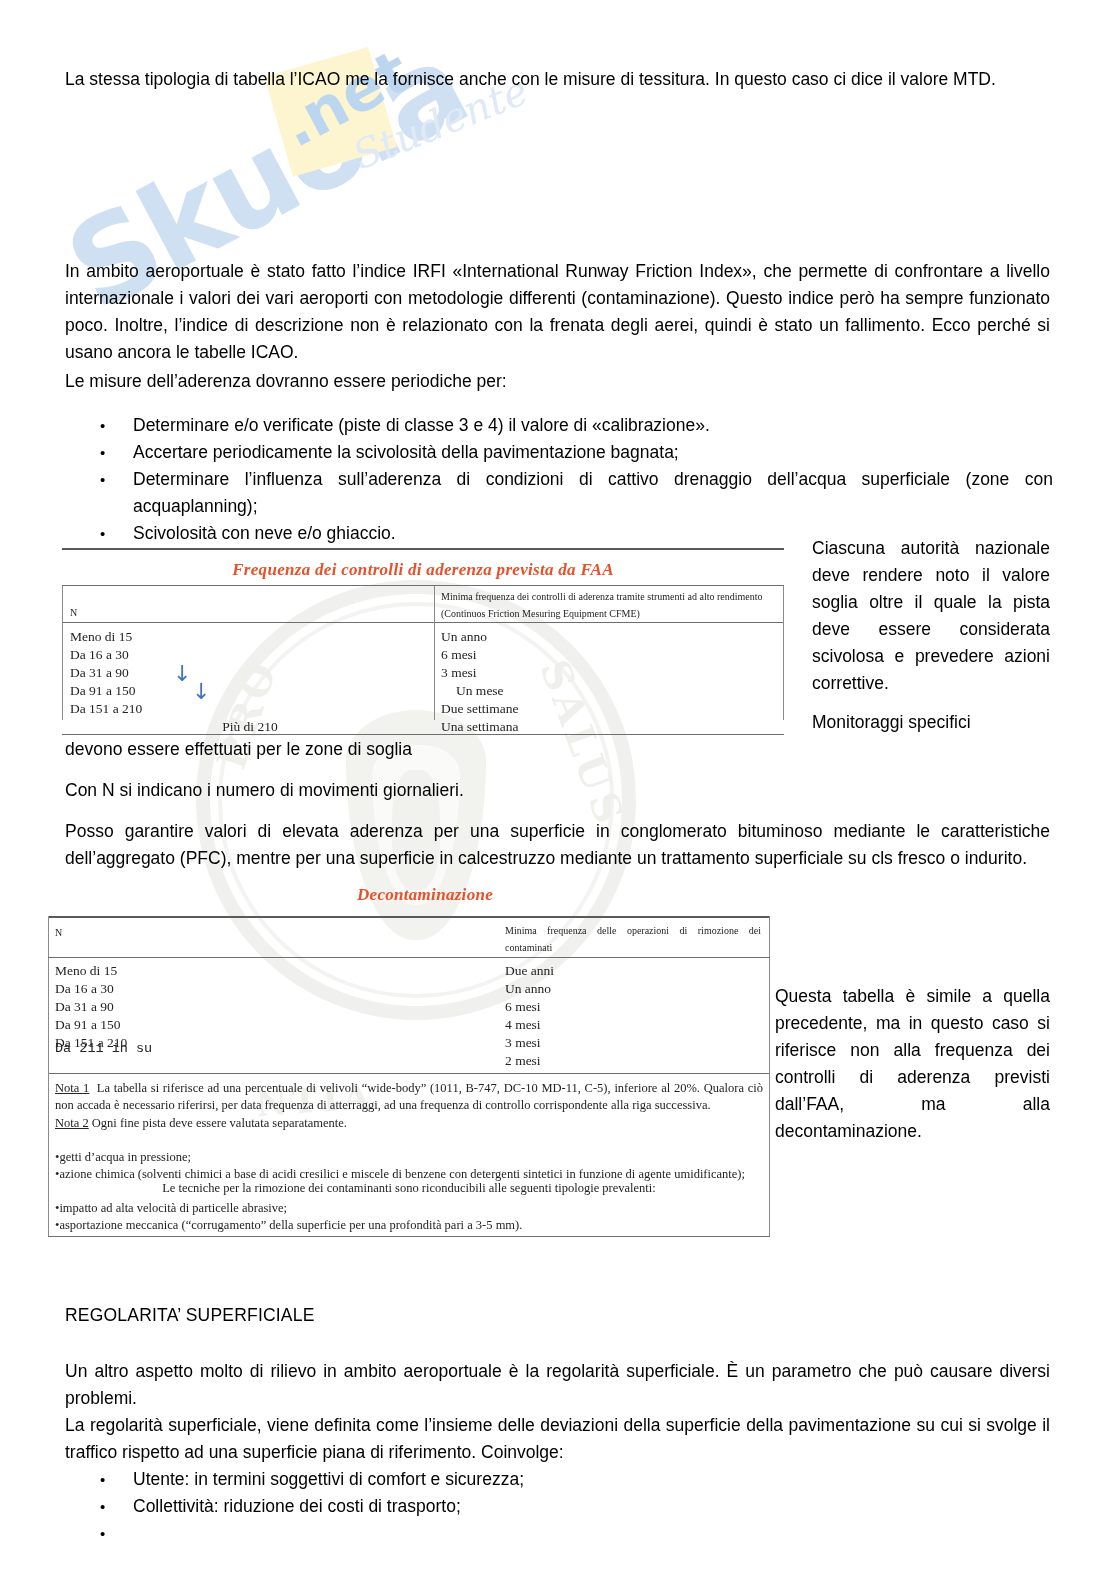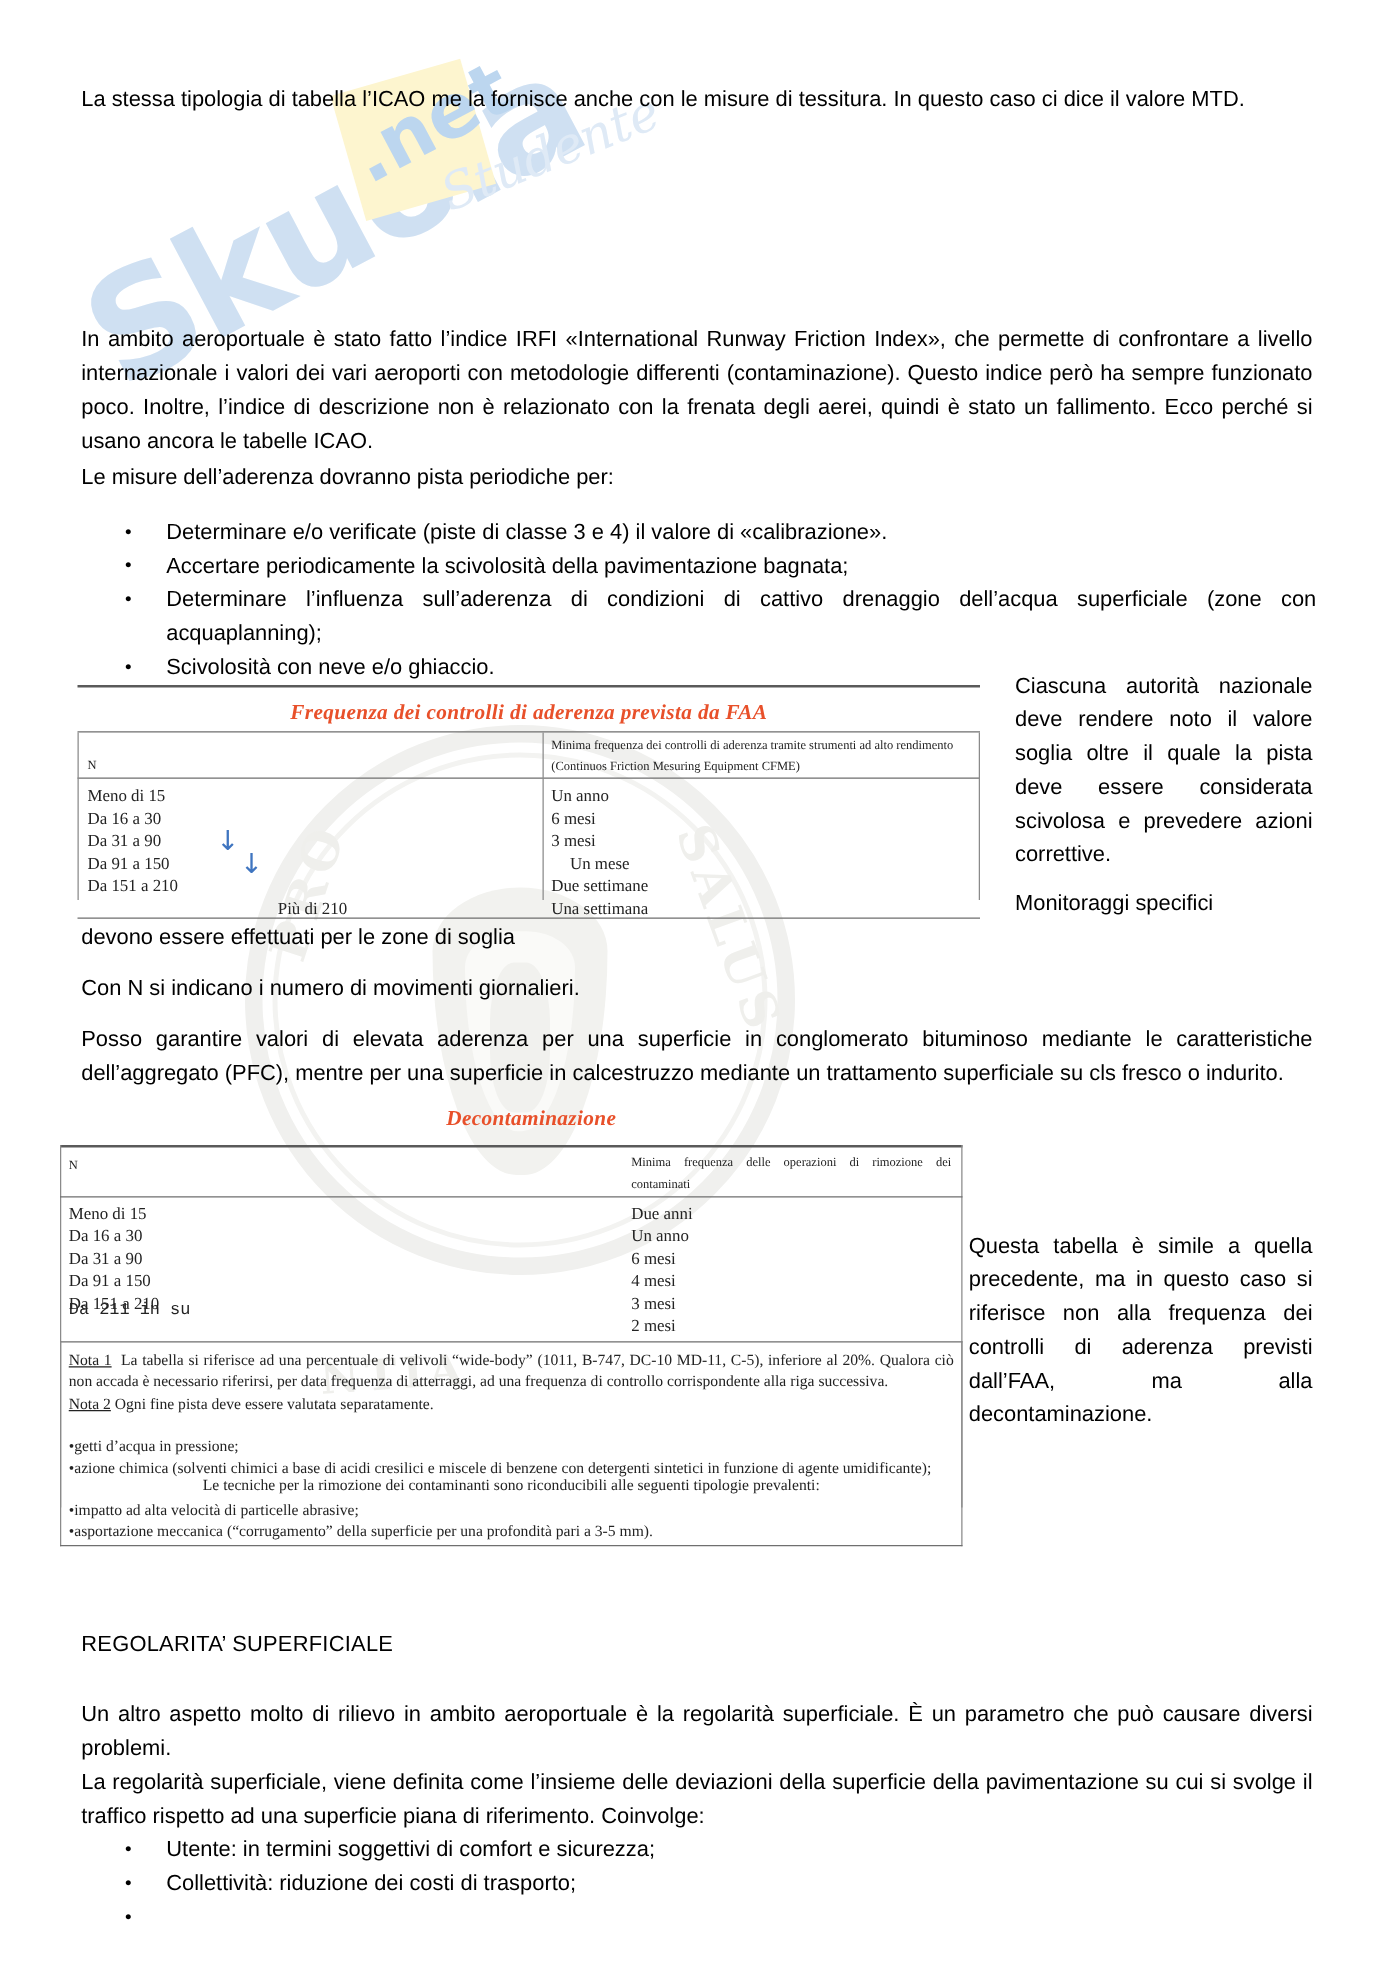--- a/index.html
+++ b/index.html
@@ -242,21 +242,21 @@
       <div class="seal-word w-bot">NTIA</div>
     </div>
   </div>
 
   <div class="content">
 
     <div class="para" style="left:65px; top:66px; width:985px;">La stessa tipologia di tabella l’ICAO me la fornisce anche con le misure di tessitura. In questo caso ci dice il valore MTD.</div>
 
     <div class="para" style="left:65px; top:258px; width:985px;">In ambito aeroportuale è stato fatto l’indice IRFI «International Runway Friction Index», che permette di confrontare a livello internazionale i valori dei vari aeroporti con metodologie differenti (contaminazione). Questo indice però ha sempre funzionato poco. Inoltre, l’indice di descrizione non è relazionato con la frenata degli aerei, quindi è stato un fallimento. Ecco perché si usano ancora le tabelle ICAO.</div>
 
-    <div class="para" style="left:65px; top:368px; width:985px; text-align:left;">Le misure dell’aderenza dovranno pista periodiche per:</div>
+    <div class="para" style="left:65px; top:368px; width:985px; text-align:left;">Le misure dell’aderenza dovranno essere periodiche per:</div>
 
     <ul class="ul" style="left:133px; top:412px; width:920px;">
       <li>
         <span class="bullet">•</span>
         <span>Determinare e/o verificate (piste di classe 3 e 4) il valore di «calibrazione».</span>
       </li>
       <li>
         <span class="bullet">•</span>
         <span>Accertare periodicamente la scivolosità della pavimentazione bagnata;</span>
       </li>

